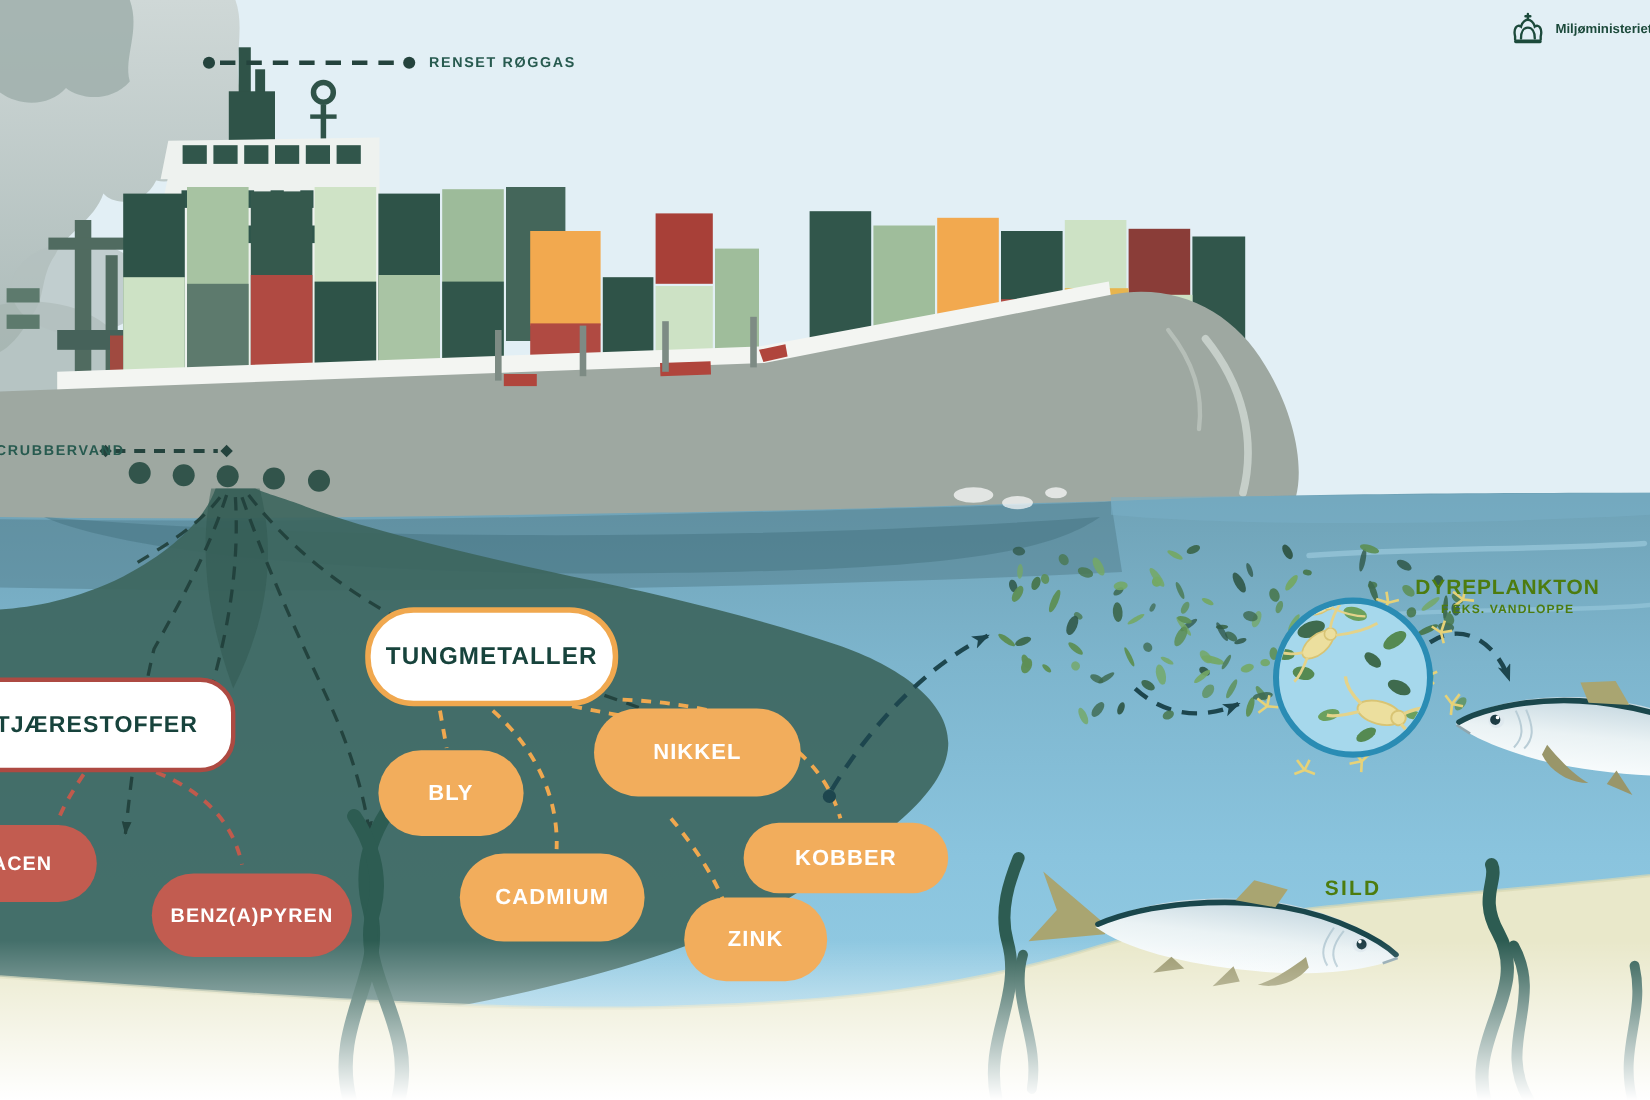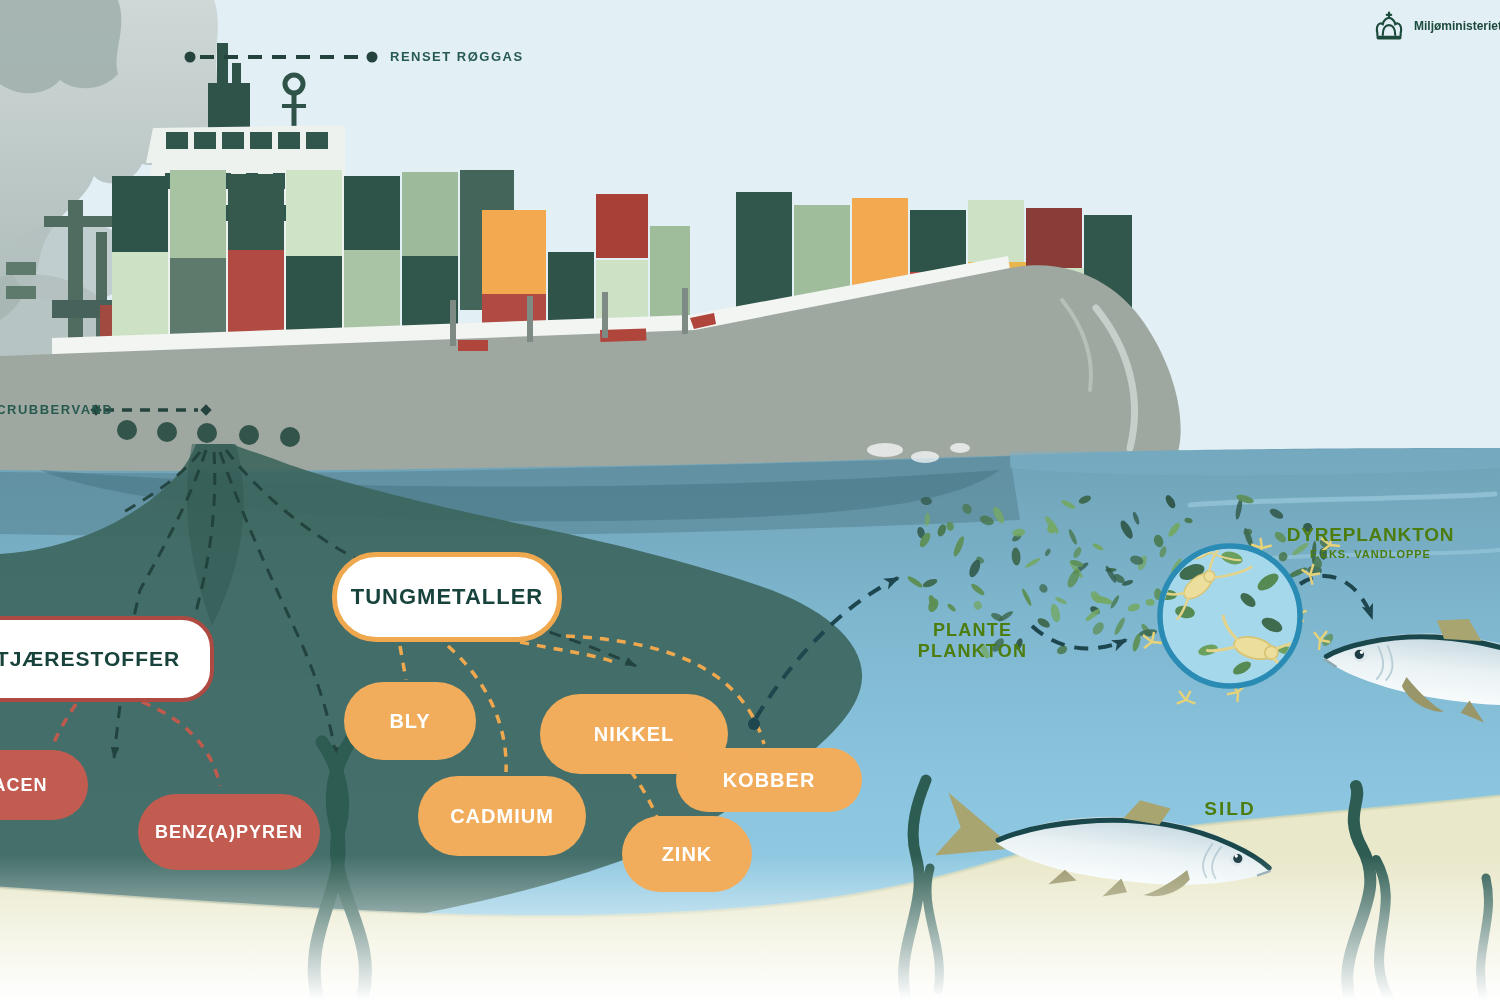--- a/index.html
+++ b/index.html
@@ -426,24 +426,20 @@
       <path d="M12,27 C12,20 15,16 19,16 C23,16 26,20 26,27"></path>
     </g>
     <rect x="5" y="28" width="28" height="4" rx="2" fill="#1c4a3b"></rect>
   </svg>
   <span class="ministry-name">Miljøministeriet</span>
 </div>
 
 <div class="lbl teal-lbl" style="left:390px;top:50px;">RENSET RØGGAS</div>
 <div class="lbl teal-lbl" style="left:-14px;top:403px;">SCRUBBERVAND</div>
 
-<div class="lbl center plankton-lbl" style="left:895px;top:620px;width:155px;">
-  <div>PLANTE</div>
-  <div>PLANKTON</div>
-</div>
 
 <div class="lbl center" style="left:1278px;top:524px;width:185px;">
   <div class="dyre-lbl">DYREPLANKTON</div>
   <div class="dyre-sub">F.EKS. VANDLOPPE</div>
 </div>
 
 <div class="lbl center sild-lbl" style="left:1185px;top:798px;width:90px;">SILD</div>
 
 <div class="pill outline red-outline" style="left:-38px;top:616px;width:252px;height:86px;">
   <span>TJÆRESTOFFER</span>
@@ -454,21 +450,21 @@
 <div class="pill red-fill" style="left:138px;top:794px;width:182px;height:76px;">
   <span>BENZ(A)PYREN</span>
 </div>
 
 <div class="pill outline orange-outline" style="left:332px;top:552px;width:230px;height:90px;">
   <span>TUNGMETALLER</span>
 </div>
 <div class="pill orange-fill" style="left:344px;top:682px;width:132px;height:78px;">
   <span>BLY</span>
 </div>
-<div class="pill orange-fill" style="left:540px;top:694px;width:188px;height:80px;">
+<div class="pill orange-fill" style="left:540px;top:644px;width:188px;height:80px;">
   <span>NIKKEL</span>
 </div>
 <div class="pill orange-fill" style="left:418px;top:776px;width:168px;height:80px;">
   <span>CADMIUM</span>
 </div>
 <div class="pill orange-fill" style="left:676px;top:748px;width:186px;height:64px;">
   <span>KOBBER</span>
 </div>
 <div class="pill orange-fill" style="left:622px;top:816px;width:130px;height:76px;">
   <span>ZINK</span>

